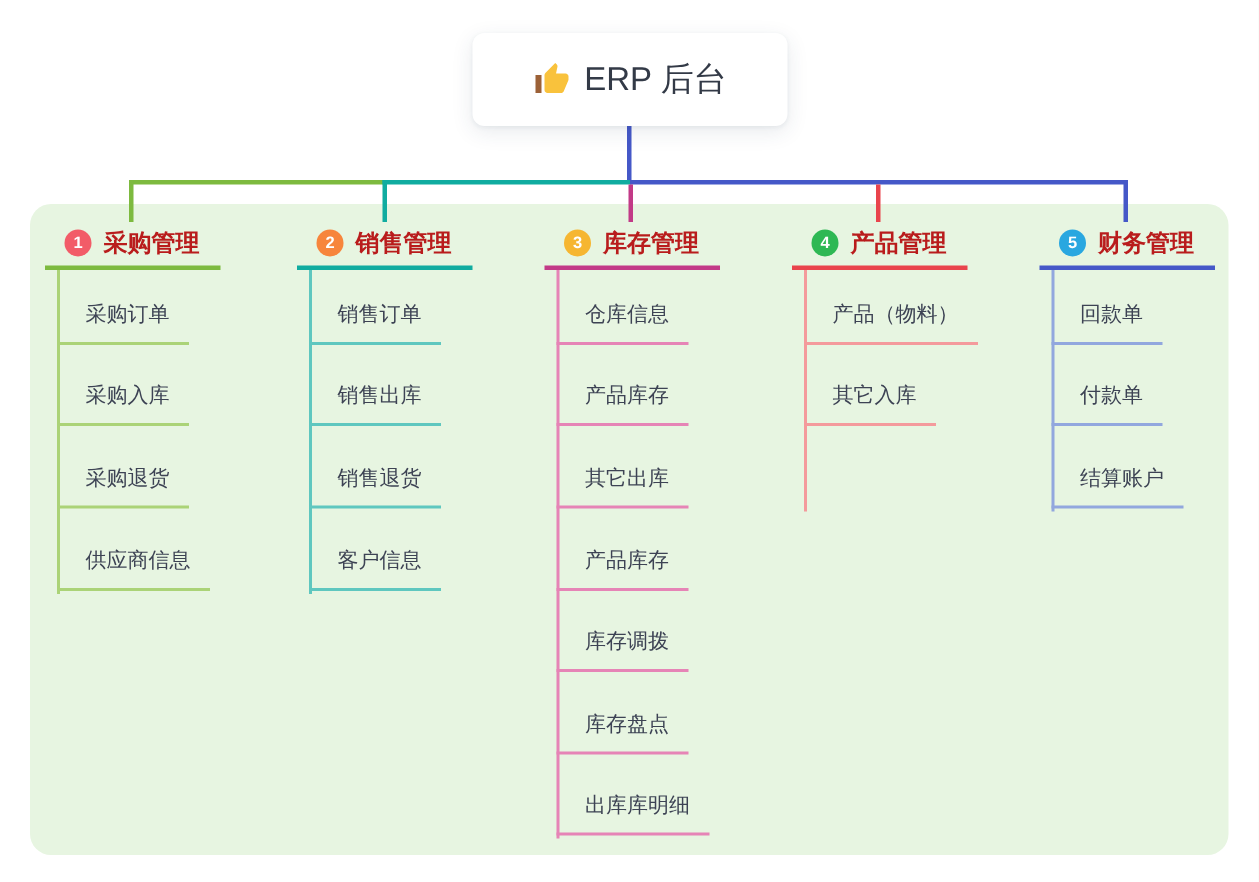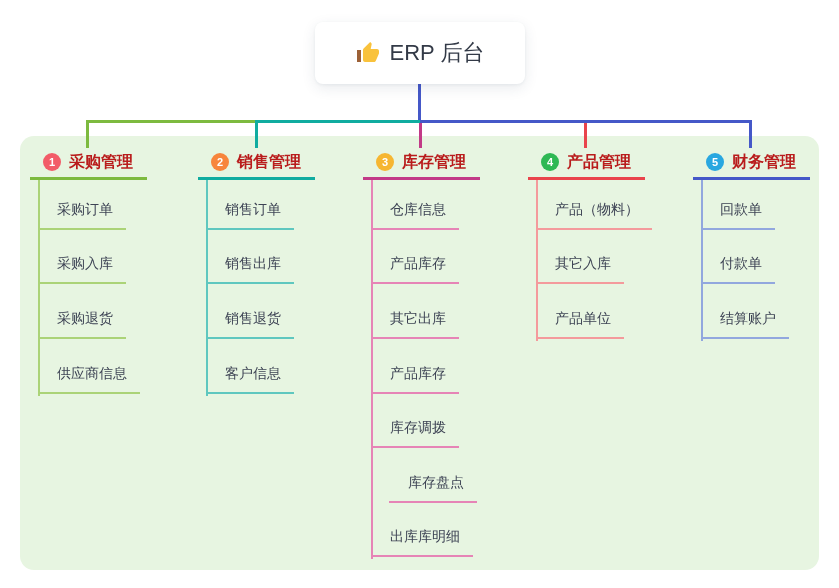--- a/index.html
+++ b/index.html
@@ -150,44 +150,41 @@
       </div>
     <div class="child" style="top: 151px; border-bottom-color: rgb(230, 132, 182);">
         <span>其它出库</span>
       </div>
     <div class="child" style="top: 206px; border-bottom-color: rgb(230, 132, 182);">
         <span>产品库存</span>
       </div>
     <div class="child" style="top: 260px; border-bottom-color: rgb(230, 132, 182);">
         <span>库存调拨</span>
       </div>
-    <div class="child" style="top: 315px; border-bottom-color: rgb(230, 132, 182); margin-left: 18px;">
+    <div class="child" style="top: 315px; border-bottom-color: rgb(230, 132, 182);">
         <span>库存盘点</span>
       </div>
     <div class="child" style="top: 369px; border-bottom-color: rgb(230, 132, 182);">
         <span>出库库明细</span>
       </div>
   </div>
 
   <div class="branch-col" style="left:528px;">
     <div class="branch-header">
       <span class="badge" style="background-color: rgb(46, 184, 84);">4</span>
       <span class="branch-label">产品管理</span>
     </div>
     <div class="branch-underline" style="background-color: rgb(233, 68, 76);"></div>
     <div class="vline" style="height: 161px; background-color: rgb(244, 154, 156);"></div>
     <div class="child" style="top: 42px; border-bottom-color: rgb(244, 154, 156);">
         <span>产品（物料）</span>
       </div>
     <div class="child" style="top: 96px; border-bottom-color: rgb(244, 154, 156);">
         <span>其它入库</span>
       </div>
-    <div class="child" style="top: 151px; border-bottom-color: rgb(244, 154, 156);">
-        <span>产品单位</span>
-      </div>
   </div>
 
   <div class="branch-col" style="left:693px;">
     <div class="branch-header">
       <span class="badge" style="background-color: rgb(41, 167, 224);">5</span>
       <span class="branch-label">财务管理</span>
     </div>
     <div class="branch-underline" style="background-color: rgb(69, 88, 200);"></div>
     <div class="vline" style="height: 161px; background-color: rgb(146, 167, 222);"></div>
     <div class="child" style="top: 42px; border-bottom-color: rgb(146, 167, 222);">

